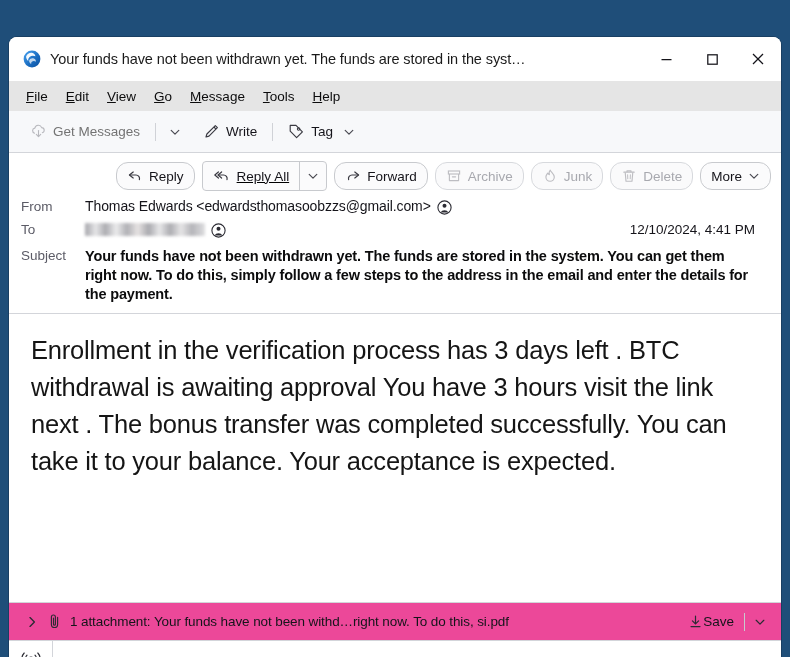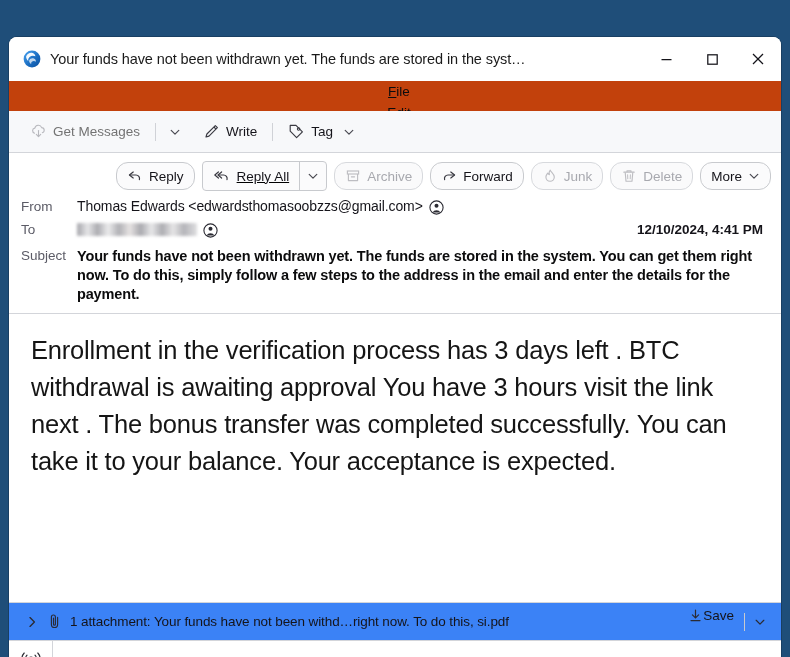--- a/index.html
+++ b/index.html
@@ -97,27 +97,26 @@
   .wbtn {
     width: 46px; height: 44px;
     display: flex; align-items: center; justify-content: center;
     flex: 0 0 auto;
     cursor: default;
   }
 
   
   #menubar {
     height: 30px; min-height: 30px;
-    background: #c2410c;
+    background: #e5e5e5;
     display: flex;
     align-items: center;
     padding-left: 8px;
     position: relative;
     z-index: 10;
-    flex-direction: column;
   }
   .menu-item {
     font-size: 13.5px;
     color: #0c0c0d;
     padding: 3px 9px;
     cursor: default;
     border-radius: 3px;
     white-space: nowrap;
   }
   .menu-item u { text-decoration: underline; text-underline-offset: 1px; }
@@ -203,22 +202,23 @@
   .mbtn-group .gchev {
     width: 26px; height: 28px;
     display: flex; align-items: center; justify-content: center;
     cursor: default;
   }
 
   
   .hrow {
     display: flex;
     align-items: flex-start;
-    padding: 3px 12px 3px 12px;
+    padding: 3px 20px 3px 12px;
     font-size: 14px;
+    gap: 8px;
   }
   .hlabel {
     width: 56px;
     min-width: 56px;
     color: #5b5b66;
     font-size: 13.5px;
     padding-top: 1px;
     text-align: left;
   }
   .hvalue {
@@ -248,21 +248,20 @@
     filter: blur(1.4px);
     border-radius: 1px;
     vertical-align: middle;
   }
   .date-cell {
     font-size: 13.5px;
     color: #15141a;
     white-space: nowrap;
     padding-top: 1px;
     padding-right: 6px;
-    font-weight: bold;
   }
   .subject-text {
     font-weight: bold;
     font-size: 14.5px;
     color: #0c0c0d;
     line-height: 1.32;
     letter-spacing: -0.15px;
     padding-right: 12px;
   }
 
@@ -280,21 +279,21 @@
     line-height: 1.44;
     color: #151515;
     letter-spacing: -0.2px;
     position: relative;
     z-index: 9;
   }
 
   
   #attach-bar {
     height: 38px; min-height: 38px;
-    background: #3b82f6;
+    background: #ec4899;
     border-top: 1px solid #d3d5da;
     display: flex;
     align-items: center;
     padding: 0 8px 0 12px;
     position: relative;
     z-index: 10;
   }
   #attach-expand {
     width: 22px; height: 26px;
     display: flex; align-items: center; justify-content: center;
@@ -304,21 +303,21 @@
   #attach-label {
     flex: 1 1 auto;
     font-size: 13.5px;
     color: #15141a;
     white-space: nowrap;
     overflow: hidden;
     text-overflow: ellipsis;
     letter-spacing: -0.1px;
   }
   #save-btn {
-    display: flex; gap: 0;
+    display: flex; align-items: center; gap: 0;
     height: 28px; padding: 0 8px;
     font-size: 13.5px; color: #15141a;
     border-radius: 4px; cursor: default; white-space: nowrap;
   }
   #save-sep { width: 1px; height: 18px; background: #c8cace; margin: 0 2px; }
   #save-chev {
     width: 26px; height: 28px;
     display: flex; align-items: center; justify-content: center;
     border-radius: 4px; cursor: default;
   }
@@ -450,35 +449,35 @@
           <span>Reply All</span>
         </div>
         <div class="gsep"></div>
         <div class="gchev">
           <svg width="12" height="12" viewBox="0 0 12 12">
             <polyline points="2.2,4.3 6,8.1 9.8,4.3" fill="none" stroke="#4a4a52" stroke-width="1.2" stroke-linecap="round" stroke-linejoin="round"></polyline>
           </svg>
         </div>
       </div>
 
+      <div class="mbtn">
+        <svg width="16" height="16" viewBox="0 0 16 16">
+          <path d="M9.8 4.0 L13.6 7.0 L9.8 10.0" fill="none" stroke="#3a3a42" stroke-width="1.2" stroke-linecap="round" stroke-linejoin="round"></path>
+          <path d="M13.2 7.0 H7.0 a3.6 3.6 0 0 0 -3.4 4.6" fill="none" stroke="#3a3a42" stroke-width="1.2" stroke-linecap="round"></path>
+        </svg>
+        <span>Forward</span>
+      </div>
+
       <div class="mbtn disabled">
         <svg width="16" height="16" viewBox="0 0 16 16">
           <rect x="2.4" y="3.0" width="11.2" height="3.0" fill="none" stroke="#6b6b74" stroke-width="1.15"></rect>
           <path d="M3.4 6.0 V12.6 H12.6 V6.0" fill="none" stroke="#6b6b74" stroke-width="1.15" stroke-linejoin="round"></path>
           <line x1="6.4" y1="8.8" x2="9.6" y2="8.8" stroke="#6b6b74" stroke-width="1.15" stroke-linecap="round"></line>
         </svg>
         <span>Archive</span>
-      </div>
-
-      <div class="mbtn">
-        <svg width="16" height="16" viewBox="0 0 16 16">
-          <path d="M9.8 4.0 L13.6 7.0 L9.8 10.0" fill="none" stroke="#3a3a42" stroke-width="1.2" stroke-linecap="round" stroke-linejoin="round"></path>
-          <path d="M13.2 7.0 H7.0 a3.6 3.6 0 0 0 -3.4 4.6" fill="none" stroke="#3a3a42" stroke-width="1.2" stroke-linecap="round"></path>
-        </svg>
-        <span>Forward</span>
       </div>
 
       <div class="mbtn disabled">
         <svg width="16" height="16" viewBox="0 0 16 16">
           <path d="M8.2 2.2 C9.4 4.6 12.3 5.8 12.3 9.0 a4.2 4.2 0 0 1 -8.4 0 c0 -1.9 1.3 -2.9 1.9 -4.0 c.4 1.0 1.0 1.4 1.6 1.6 c-.5 -1.6 -.3 -3.2 .8 -4.4 Z" fill="none" stroke="#6b6b74" stroke-width="1.15" stroke-linejoin="round"></path>
         </svg>
         <span>Junk</span>
       </div>
 
       <div class="mbtn disabled">

